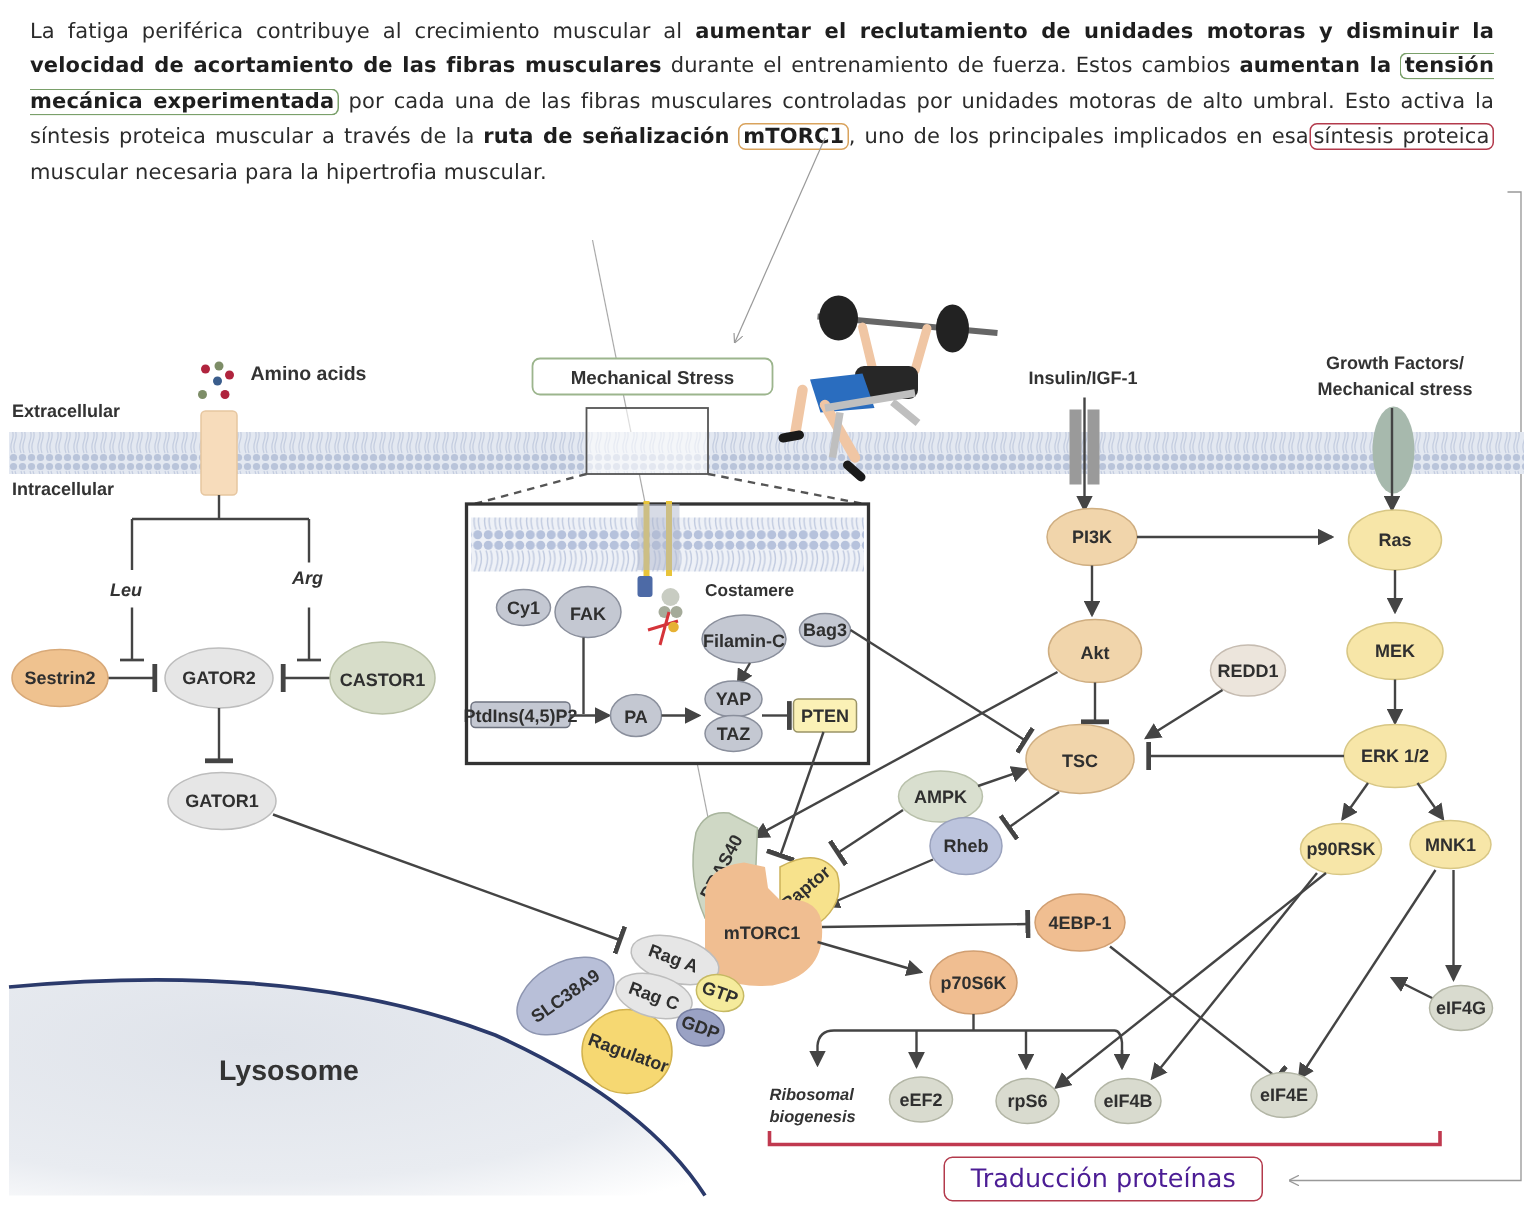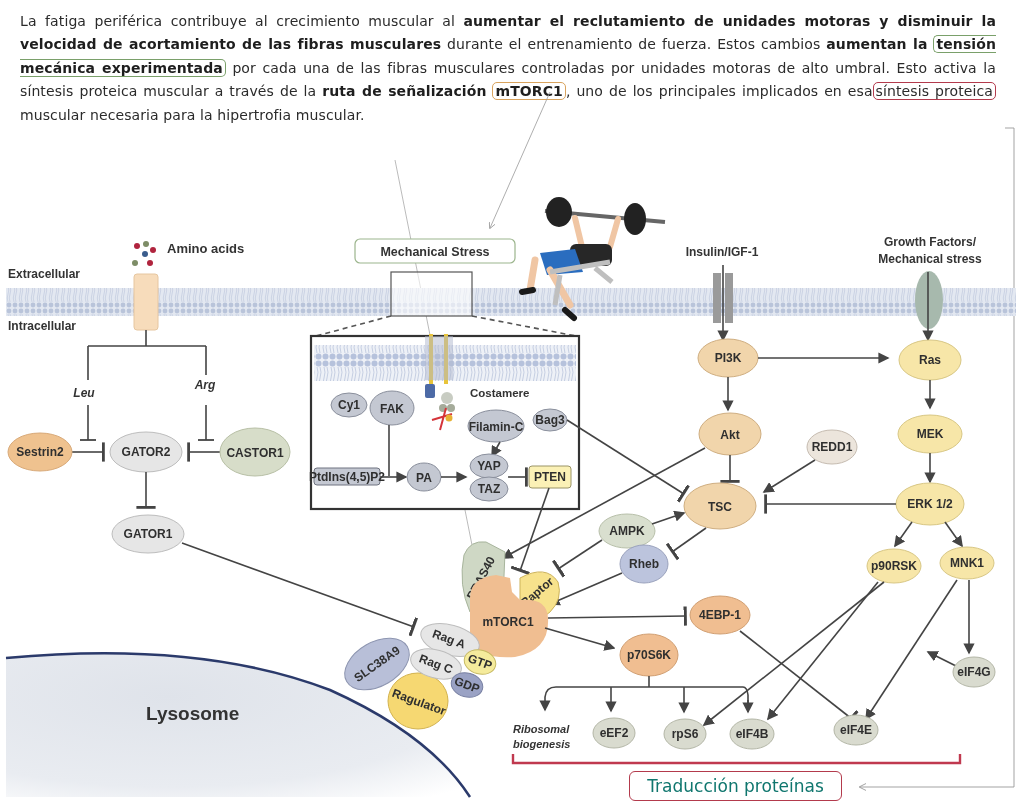--- a/index.html
+++ b/index.html
@@ -7,21 +7,21 @@
   #intro { position:absolute; left:20px; top:10px; width:976px; font-family:"DejaVu Sans", sans-serif; font-size:14px; line-height:23.4px; color:#2b2b2b; text-align:justify; letter-spacing:0.1px; }
   #intro b { font-weight:bold; color:#1e1e1e; }
   .hl { border-radius:5px; padding:0 2px; }
   .hl-green { border:1.3px solid #7aa06a; }
   .hl-orange { border:1.3px solid #d9a35d; }
   .hl-red { border:1.3px solid #b33a4c; }
   svg#diagram { position:absolute; left:0; top:0; }
   .lbl { font-family:"Liberation Sans", sans-serif; font-weight:bold; fill:#333; }
   .node-text { font-family:"Liberation Sans", sans-serif; font-weight:bold; font-size:12px; fill:#2f2f2f; text-anchor:middle; dominant-baseline:central; }
   .ln { stroke:#444; stroke-width:1.6; fill:none; }
-  #trad-box { position:absolute; left:629px; top:771px; width:213px; height:30px; border:1.3px solid #b33a4c; border-radius:6px; box-sizing:border-box; color:#0f766e; font-family:"DejaVu Sans", sans-serif; font-size:17px; text-align:center; line-height:28px; }
+  #trad-box { position:absolute; left:629px; top:771px; width:213px; height:30px; border:1.3px solid #b33a4c; border-radius:6px; box-sizing:border-box; color:#4c1d95; font-family:"DejaVu Sans", sans-serif; font-size:17px; text-align:center; line-height:28px; }
 </style>
 </head>
 <body>
 
 <div id="intro"><span>La fatiga periférica contribuye al crecimiento muscular al </span><b>aumentar el reclutamiento de unidades motoras y disminuir la velocidad de acortamiento de las fibras musculares</b><span> durante el entrenamiento de fuerza. Estos cambios </span><b>aumentan la</b> <b class="hl hl-green">tensión mecánica experimentada</b><span> por cada una de las fibras musculares controladas por unidades motoras de alto umbral. Esto activa la síntesis proteica muscular a través de la </span><b>ruta de señalización</b> <b class="hl hl-orange">mTORC1</b><span>, uno de los principales implicados en esa</span><span class="hl hl-red">síntesis proteica</span><span> muscular necesaria para la hipertrofia muscular.</span></div>
 
 <svg id="diagram" width="1024" height="811" viewBox="0 0 1024 811">
   <defs>
     <marker id="arr" markerWidth="7" markerHeight="7" refX="6" refY="3.5" orient="auto">
         <path d="M0,0 L7,3.5 L0,7 z" fill="#444"></path>

